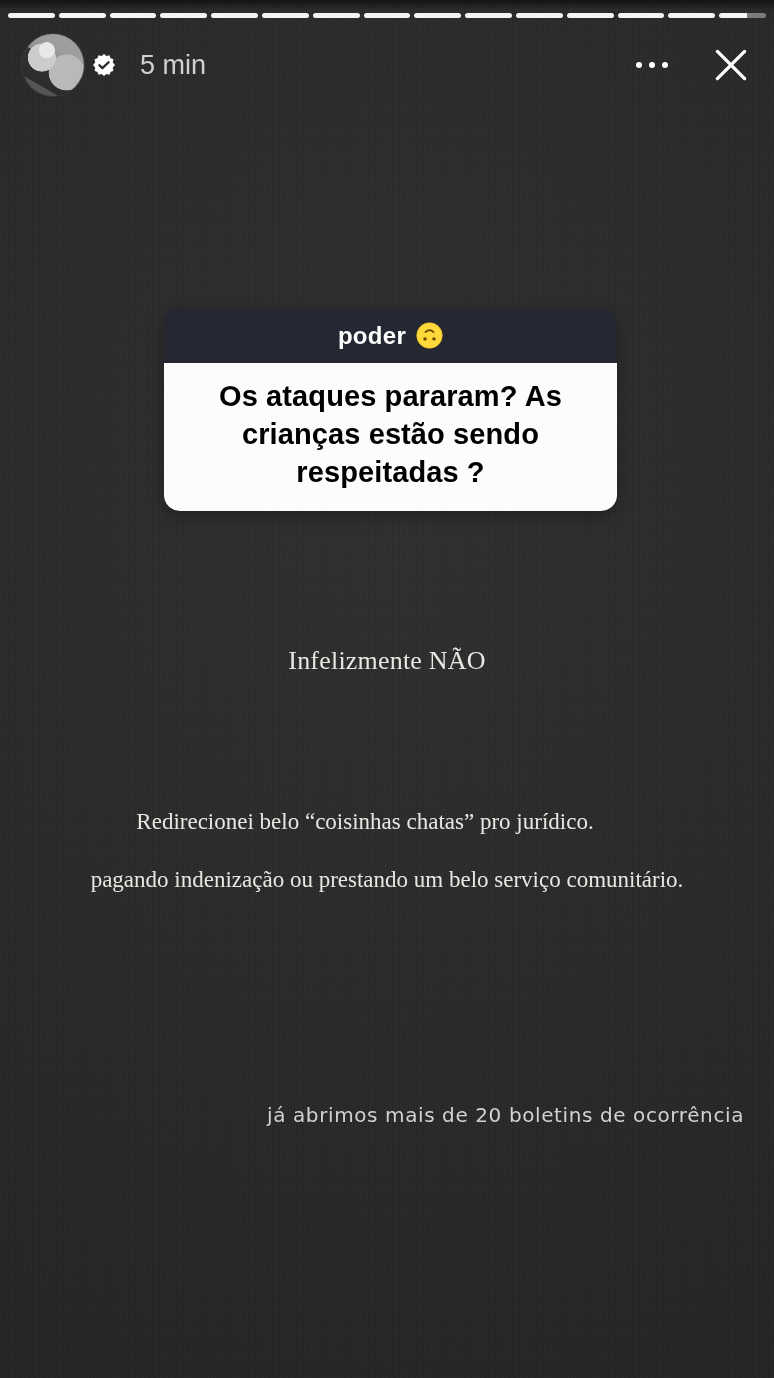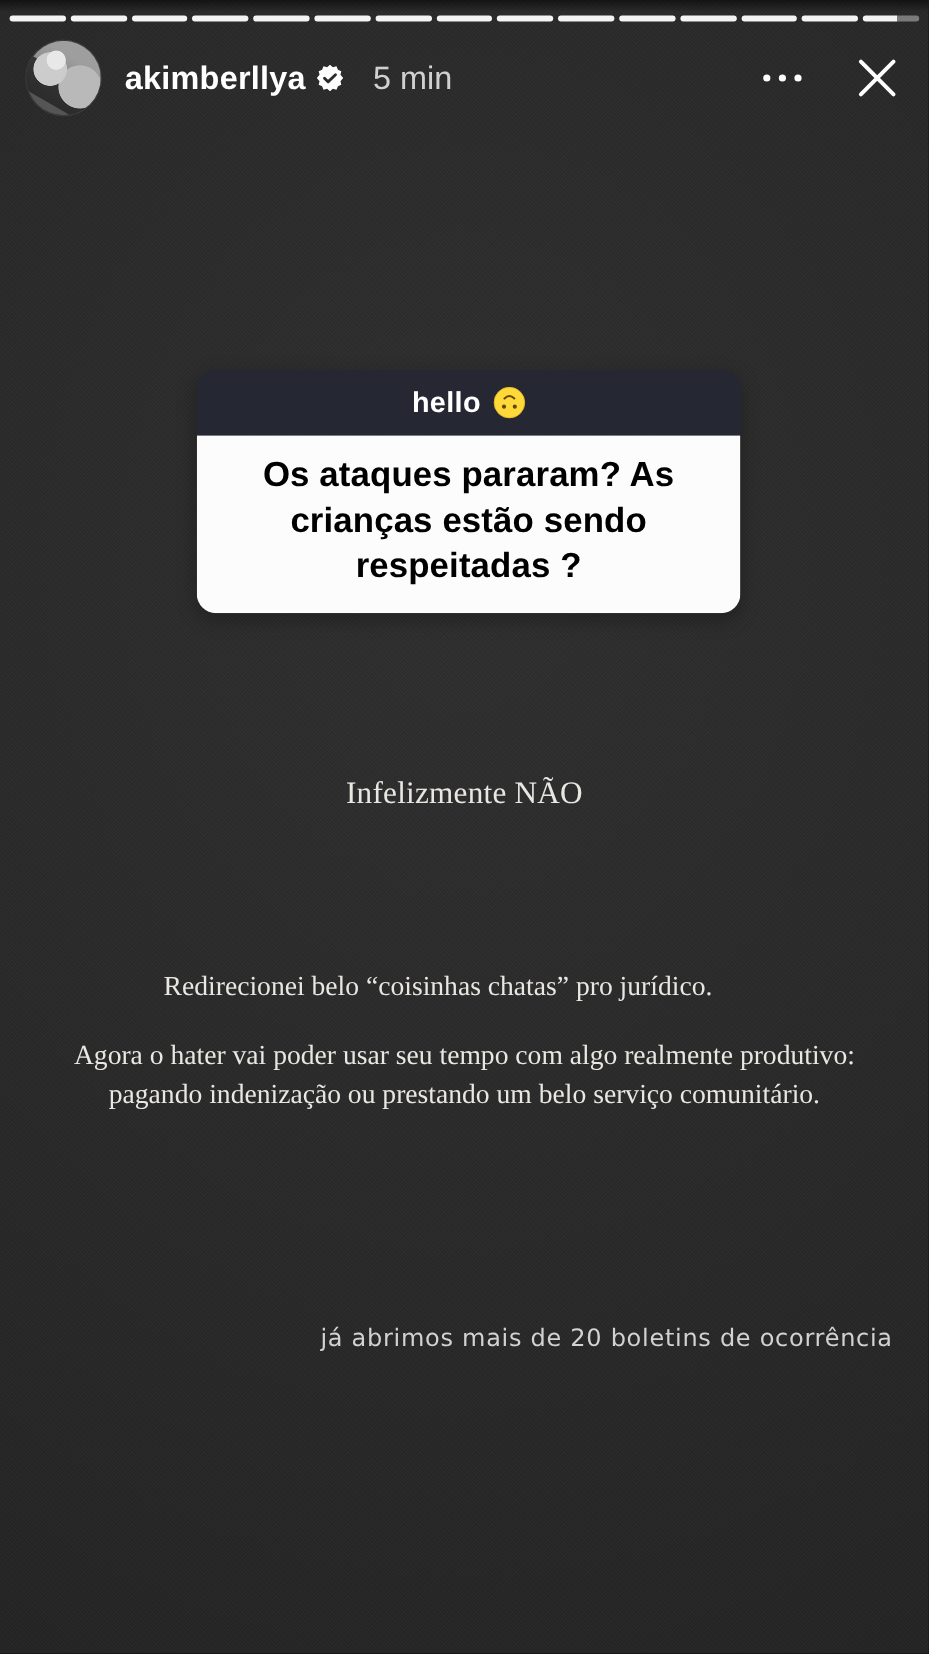--- a/index.html
+++ b/index.html
@@ -134,21 +134,20 @@
       <div class="seg filled"></div>
       <div class="seg filled"></div>
       <div class="seg filled"></div>
       <div class="seg filled"></div>
       <div class="seg filled"></div>
       <div class="seg partial" style="--p: 60%;"></div>
     </div>
 
   <div class="header">
     <div class="avatar"></div>
-    <span class="username">akimberllya</span>
     <span class="badge">
       <svg width="22" height="22" viewBox="0 0 24 24">
         <path fill="#ffffff" d="M12 0l2.6 2.2 3.3-.8 1.3 3.1 3.1 1.3-.8 3.3L24 12l-2.5 2.9.8 3.3-3.1 1.3-1.3 3.1-3.3-.8L12 24l-2.6-2.2-3.3.8-1.3-3.1-3.1-1.3.8-3.3L0 12l2.5-2.9-.8-3.3 3.1-1.3L6.1 1.4l3.3.8z"></path>
         <path fill="none" stroke="#2b2b2b" stroke-width="2.6" stroke-linecap="round" stroke-linejoin="round" d="M7 12.3l3.2 3.2L17 9"></path>
       </svg>
     </span>
     <span class="timestamp">5 min</span>
     <div class="spacer"></div>
     <button class="more-btn">
       <span class="dot"></span>
@@ -157,40 +156,39 @@
     </button>
     <button class="close-btn">
       <svg width="46" height="46" viewBox="0 0 44 44">
         <path stroke="#ffffff" stroke-width="3.2" stroke-linecap="round" d="M9 9l26 26M35 9L9 35" fill="none"></path>
       </svg>
     </button>
   </div>
 
   <div class="q-sticker">
     <div class="q-header">
-      <span class="q-prompt">hello</span>
+      <span class="q-prompt">poder</span>
       <span class="q-emoji">
         <svg width="27" height="27" viewBox="0 0 36 36">
           <circle cx="18" cy="18" r="17" fill="#ffd83a"></circle>
           <circle cx="18" cy="18" r="17" fill="none" stroke="#e8b923" stroke-width="1"></circle>
           <circle cx="12" cy="13.5" r="2.3" fill="#664500"></circle>
           <circle cx="24" cy="13.5" r="2.3" fill="#664500"></circle>
           <path d="M12.5 22.5 Q18 28 23.5 22.5" fill="none" stroke="#664500" stroke-width="2.2" stroke-linecap="round"></path>
         </svg>
       </span>
     </div>
     <div class="q-body">
       <div class="q-text">Os ataques pararam? As crianças estão sendo respeitadas ?</div>
     </div>
   </div>
 
   <div class="serif answer-text">Infelizmente NÃO</div>
 
   <div class="serif paragraph">
     <div class="line1">Redirecionei belo “coisinhas chatas” pro jurídico.</div>
     <div class="group2">
-      <div>Agora o hater vai poder usar seu tempo com algo realmente produtivo:</div>
       <div>pagando indenização ou prestando um belo serviço comunitário.</div>
     </div>
   </div>
 
   <div class="footer-text">já abrimos mais de 20 boletins de ocorrência</div>
 </div>
 
 </body></html>

